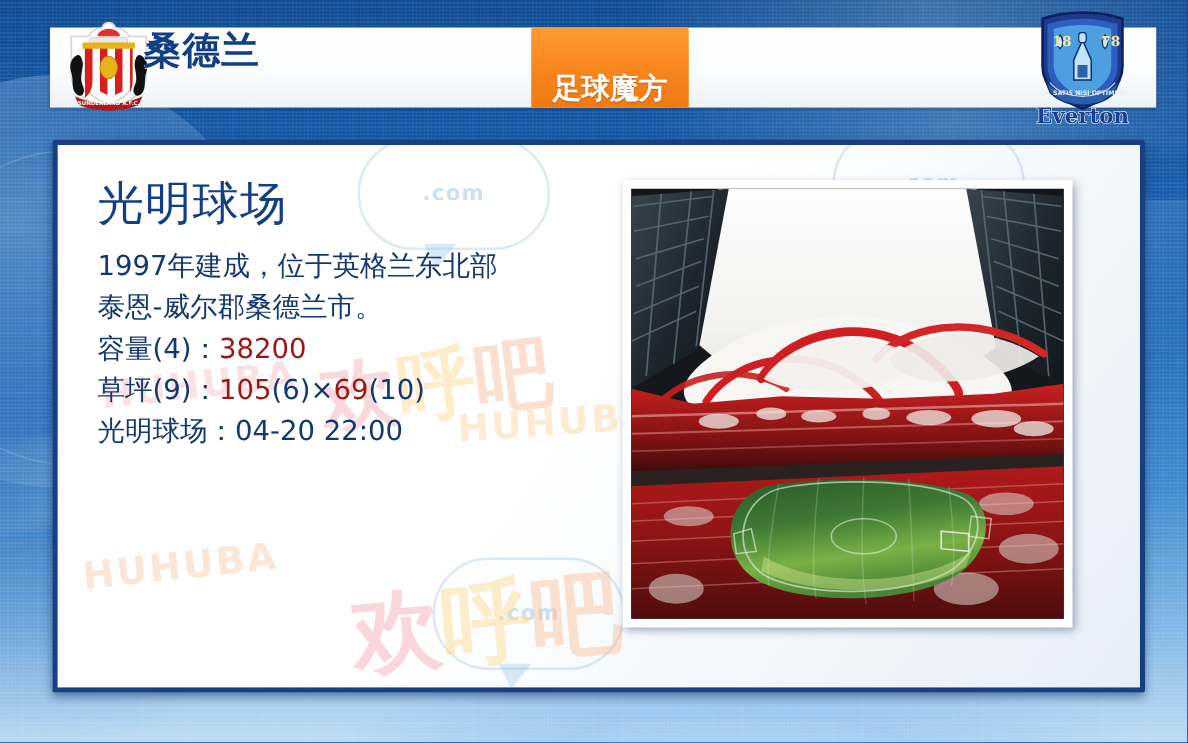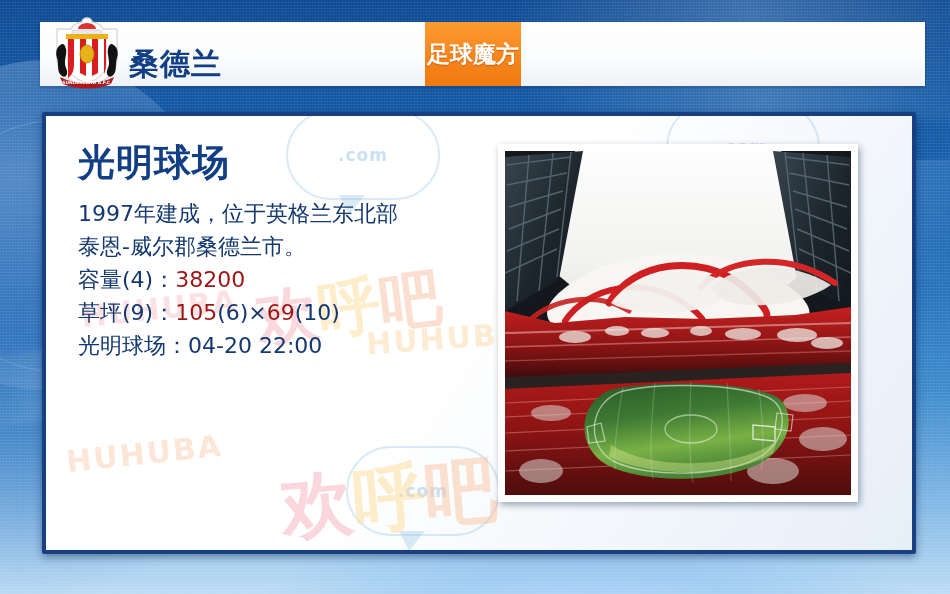--- a/index.html
+++ b/index.html
@@ -34,26 +34,26 @@
     filter:blur(6px);}
   .bg-block{position:absolute;right:0;top:160px;width:120px;height:120px;
     background:linear-gradient(135deg,rgba(150,205,245,.30),rgba(150,205,245,0));}
 
   
   .headerbar{position:absolute;left:40px;top:22px;width:885px;height:64px;
     background:linear-gradient(180deg,#ffffff 0%,#fbfcfd 55%,#eef2f6 100%);
     box-shadow:0 1px 3px rgba(0,20,60,.35);}
   .team-name{font-size:30px;font-weight:bold;color:#123f84;letter-spacing:1px;
     text-shadow:0 1px 0 rgba(255,255,255,.9);white-space:nowrap;}
-  .home-name{position:absolute;left:129px;top:20px;margin-top:24px;}
+  .home-name{position:absolute;left:115px;top:20px;}
   .away-name{position:absolute;left:655px;top:20px;}
 
-  .center-logo{position:absolute;left:425px;top:22px;width:96px;height:64px;
+  .center-logo{position:absolute;left:425px;top:22px;width:126px;height:64px;
     background:linear-gradient(180deg,#fb9b32 0%,#f7851c 55%,#ef7a12 100%);
-    display:flex;align-items:center;justify-content:center;}
+    display:flex;align-items:flex-end;justify-content:center;}
   .center-logo span{font-size:23px;font-weight:bold;color:#ffffff;letter-spacing:0px;
     text-shadow:0 1px 1px rgba(160,60,0,.5);font-family:"DejaVu Sans",sans-serif;}
 
   
   .crest-sun{position:absolute;left:48px;top:14px;width:78px;height:78px;}
   
   .crest-eve{position:absolute;left:818px;top:6px;width:96px;height:96px;}
 
   
   .card{position:absolute;left:42px;top:112px;width:866px;height:434px;
@@ -68,21 +68,21 @@
   .bubble:after{content:"";position:absolute;bottom:-17px;left:34%;
     width:0;height:0;border-left:10px solid transparent;border-right:16px solid transparent;
     border-top:20px solid rgba(150,195,230,.35);}
   .bubble span{color:rgba(150,195,230,.5);font-size:17px;font-weight:bold;letter-spacing:1px;}
   .wm-huan{font-size:62px;font-weight:bold;white-space:nowrap;}
   .wm-huan i{font-style:normal;}
   .wm-small{font-size:30px;font-weight:bold;letter-spacing:2px;white-space:nowrap;}
 
   
   .info{position:absolute;left:32px;top:22px;width:420px;}
-  .stadium-title{font-size:37px;font-weight:bold;color:#123f84;margin:0 0 9px 0;letter-spacing:1px;}
+  .stadium-title{font-size:37px;font-weight:normal;color:#123f84;margin:0 0 9px 0;letter-spacing:1px;}
   .line{font-size:22px;font-weight:normal;color:#13386f;line-height:33px;white-space:nowrap;}
   .num-red{color:#9c1616;}
   .wicon{display:inline-block;width:27px;height:27px;border-radius:6px;vertical-align:-6px;
     background:linear-gradient(180deg,#7fc2ec 0%,#3f97d8 100%);position:relative;margin:0 1px;}
 
   
   .photo-frame{position:absolute;left:452px;top:28px;width:360px;height:358px;
     background:#ffffff;padding:7px;box-sizing:border-box;
     box-shadow:2px 3px 7px rgba(0,25,70,.38);}
   .photo{width:100%;height:100%;position:relative;overflow:hidden;background:#1b1516;}
@@ -124,20 +124,38 @@
     </svg>
   </div>
 
   <div class="team-name home-name">桑德兰</div>
 
   <div class="center-logo">
     <span>足球魔方</span>
   </div>
 
 
+  <div class="crest-eve">
+    <svg viewBox="0 0 96 96" width="96" height="96">
+      <path d="M48 4 c-14 0 -26 3 -32 5 l0 38 c0 17 16 28 32 34 c16 -6 32 -17 32 -34 l0 -38 c-6 -2 -18 -5 -32 -5 z" fill="#1e3a8a" stroke="#0b1f5c" stroke-width="2"></path>
+      <path d="M48 9 c-12 0 -23 3 -28 4 l0 34 c0 15 14 25 28 30 c14 -5 28 -15 28 -30 l0 -34 c-5 -1 -16 -4 -28 -4 z" fill="#2e5fc0"></path>
+      <path d="M48 14 c-10 0 -19 2 -23 3 l0 29 c0 13 12 21 23 26 c11 -5 23 -13 23 -26 l0 -29 c-4 -1 -13 -3 -23 -3 z" fill="#53a9e8" opacity=".85"></path>
+      <path d="M48 26 l-7 16 l0 16 l14 0 l0 -16 z" fill="#bfe4fb" stroke="#0b2d6b" stroke-width="1.2"></path>
+      <rect x="45" y="20" width="6" height="8" rx="2" fill="#bfe4fb" stroke="#0b2d6b" stroke-width="1"></rect>
+      <rect x="44" y="46" width="8" height="10" fill="#2b62a8"></rect>
+      <path d="M30 22 c-3 3 -3 8 0 11 c3 -3 3 -8 0 -11 z" fill="#cfe9fb" stroke="#0b2d6b" stroke-width="1"></path>
+      <path d="M66 22 c3 3 3 8 0 11 c-3 -3 -3 -8 0 -11 z" fill="#cfe9fb" stroke="#0b2d6b" stroke-width="1"></path>
+      <text x="24" y="31" font-size="11" fill="#f3e8a0" font-weight="bold" font-family="DejaVu Serif, serif">18</text>
+      <text x="63" y="31" font-size="11" fill="#f3e8a0" font-weight="bold" font-family="DejaVu Serif, serif">78</text>
+      <path d="M18 58 c8 10 22 13 30 13 c8 0 22 -3 30 -13 l-4 10 c-8 8 -19 10 -26 10 c-7 0 -18 -2 -26 -10 z" fill="#2a5fae" stroke="#0b2d6b" stroke-width="1"></path>
+      <path d="M22 60 c6 8 17 11 26 11 c9 0 20 -3 26 -11" fill="none" stroke="#cfe4f7" stroke-width="1"></path>
+      <text x="48" y="70" font-size="5" fill="#e8f2ff" text-anchor="middle" font-family="DejaVu Sans, sans-serif" font-weight="bold">NIL SATIS NISI OPTIMUM</text>
+      <text x="48" y="92" font-size="17" fill="#1b3e8f" text-anchor="middle" font-family="DejaVu Serif, serif" font-weight="bold" stroke="#ffffff" stroke-width=".9" paint-order="stroke">Everton</text>
+    </svg>
+  </div>
 
   <div class="card">
 
     <div class="wm bubble" style="left:240px;top:-6px;width:150px;height:86px;">
       <span>.com</span>
     </div>
     <div class="wm bubble" style="left:620px;top:-14px;width:150px;height:86px;">
       <span>.com</span>
     </div>
     <div class="wm bubble" style="left:300px;top:330px;width:150px;height:86px;">

